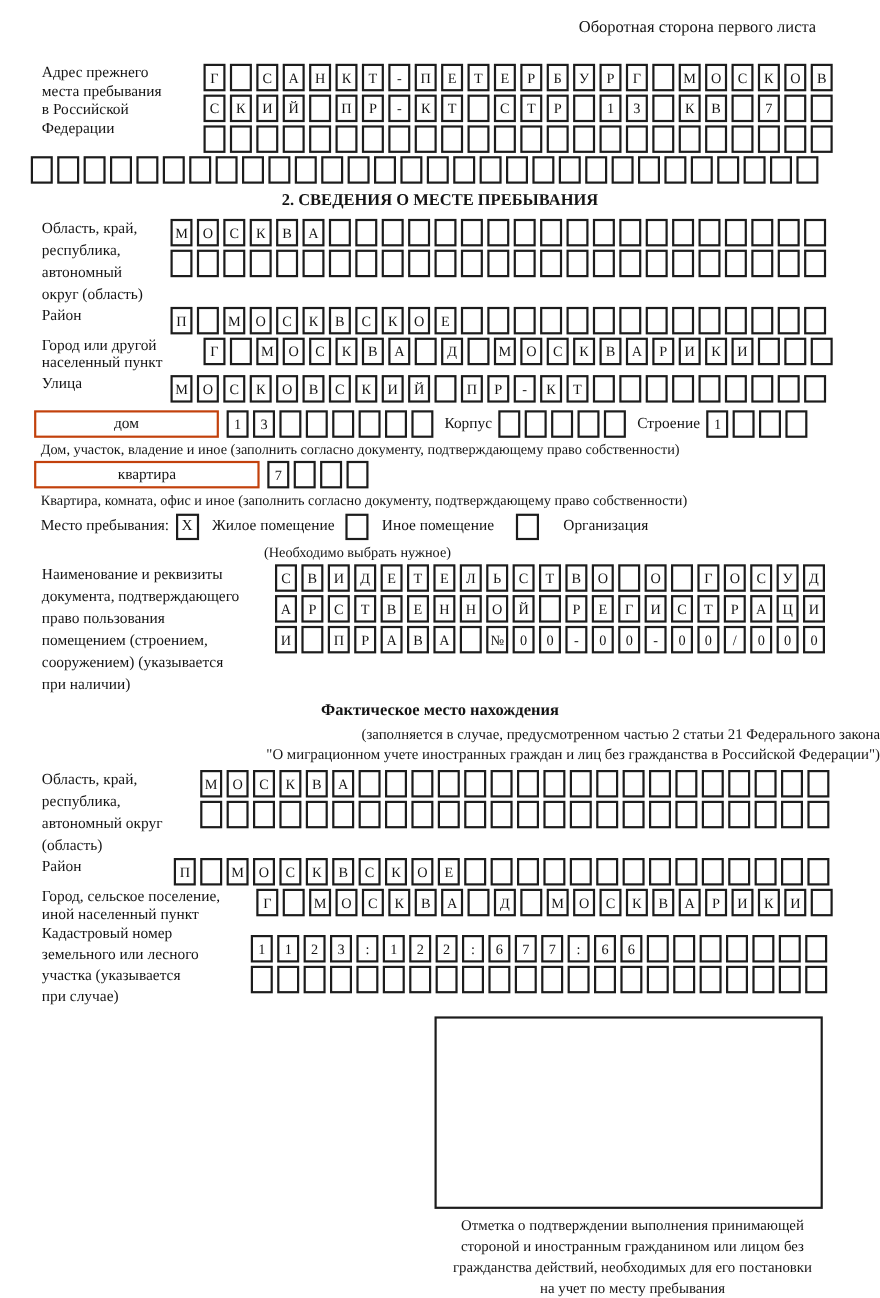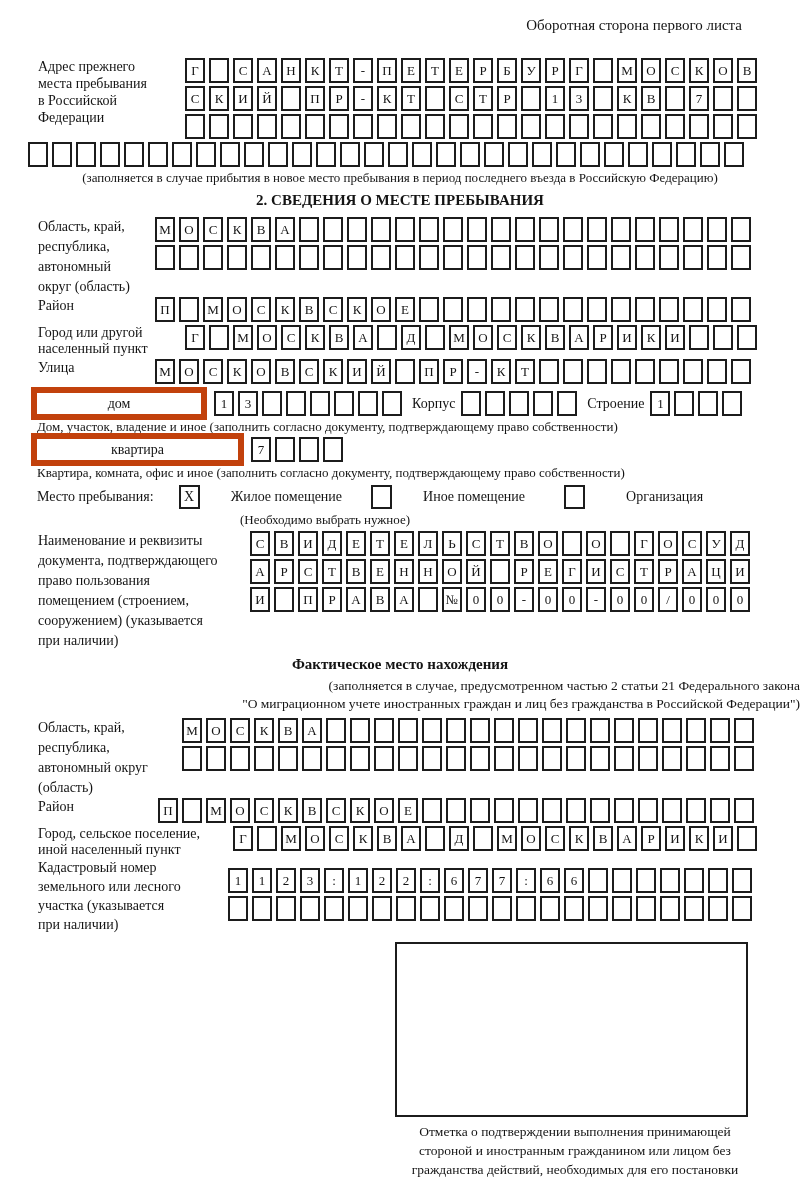--- a/index.html
+++ b/index.html
@@ -48,34 +48,34 @@
     margin:2px 20px 0 20px;
   }
   .h2{
     text-align:center;
     font-weight:bold;
     font-size:15px;line-height:18px;
     margin:6px 0 8px 0;
   }
   .inlinerow{display:flex;align-items:center;margin-left:31px;height:25px;margin-bottom:3px;}
   .fieldbox{
-    border:6px solid #c2410c;
+    border:2px solid #c2410c;
     height:21px;
     text-align:center;
     font-size:14px;line-height:21px;
     flex-shrink:0;
   }
   .dombox{width:164px;margin-right:7px;}
   .kvbox{width:201px;margin-right:7px;}
   .smalllbl{font-size:14px;margin:0 6px;white-space:nowrap;font-family:Liberation Serif, serif;}
   .leftnote{
     font-size:13px;line-height:15px;
     margin:1px 0 3px 37px;
   }
-  .stayrow{display:flex;align-items:center;margin:4px 0 0 37px;font-size:14px;height:25px;gap:19px;}
+  .stayrow{display:flex;align-items:center;margin:4px 0 0 37px;font-size:14px;height:25px;}
   .cbx{
     width:17px;height:20px;
     border:2px solid #1c1c1c;
     text-align:center;
     font-size:14px;line-height:20px;
     flex-shrink:0;
   }
   .staynote{
     font-size:13px;line-height:15px;
     margin:3px 0 4px 240px;
@@ -217,21 +217,20 @@
       <span class="cell"></span>
       <span class="cell"></span>
       <span class="cell"></span>
       <span class="cell"></span>
       <span class="cell"></span>
       <span class="cell"></span>
       <span class="cell"></span>
       <span class="cell"></span>
       <span class="cell"></span>
     </div>
-  <div class="note">(заполняется в случае прибытия в новое место пребывания в период последнего въезда в Российскую Федерацию)</div>
 
   <div class="h2">2. СВЕДЕНИЯ О МЕСТЕ ПРЕБЫВАНИЯ</div>
 
   <div class="frow">
     <div class="lbl lh20 w155">Область, край,
 республика,
 автономный
 округ (область)</div>
     <div class="rows">
       <div class="crow">
@@ -638,21 +637,21 @@
         <span class="cell">К</span>
         <span class="cell">И</span>
         <span class="cell"></span>
       </div>
   </div>
 
   <div class="frow">
     <div class="lbl lh19 w228">Кадастровый номер
 земельного или лесного
 участка (указывается
-при наличии)</div>
+при случае)</div>
     <div class="rows cadrows">
       <div class="crow">
           <span class="cell">1</span>
           <span class="cell">1</span>
           <span class="cell">2</span>
           <span class="cell">3</span>
           <span class="cell">:</span>
           <span class="cell">1</span>
           <span class="cell">2</span>
           <span class="cell">2</span>

